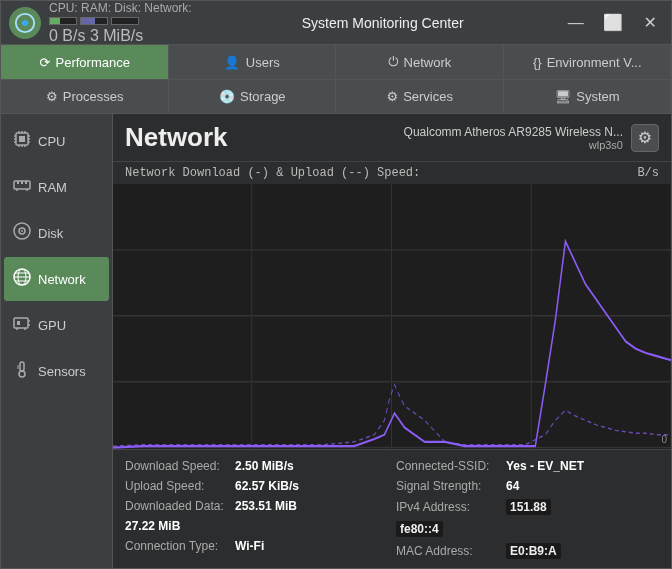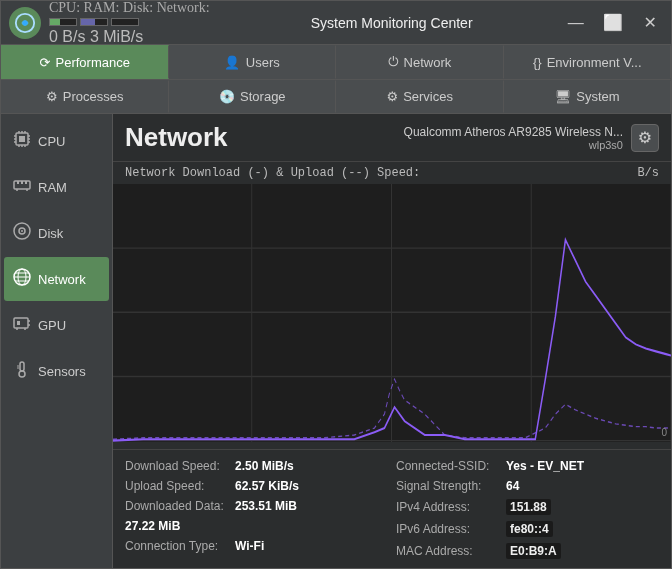--- a/index.html
+++ b/index.html
@@ -50,22 +50,21 @@
     .titlebar-stats {
       display: flex;
       flex-direction: column;
       font-size: 10px;
       color: #ccc;
       margin-right: 12px;
     }
 
     .stats-labels {
       color: #aaa;
-      font-size: 14px;
-      font-family: Liberation Serif, serif;
+      font-size: 12px;
     }
 
     .stats-bars {
       display: flex;
       gap: 3px;
       align-items: center;
       margin: 2px 0;
     }
 
     .stat-bar {
@@ -265,21 +264,20 @@
       font-size: 10px;
     }
 
     .stats-grid {
       display: grid;
       grid-template-columns: 1fr 1fr;
       gap: 0;
       padding: 6px 8px;
       background: #2b2d2e;
       border-top: 1px solid #444;
-      margin-top: 7px;
     }
 
     .stat-row {
       display: flex;
       align-items: baseline;
       padding: 3px 4px;
     }
 
     .stat-label {
       color: #aaa;
@@ -532,21 +530,20 @@
           </div>
           <div class="stat-row">
             <span class="stat-label">Signal Strength:</span>
             <span class="stat-value">64</span>
           </div>
           <div class="stat-row">
             <span class="stat-label">IPv4 Address:</span>
             <span class="stat-value-dark">151.88</span>
           </div>
           <div class="stat-row">
-            <span class="stat-label">IPv6 Address:</span>
             <span class="stat-value-dark">fe80::4</span>
           </div>
           <div class="stat-row">
             <span class="stat-label">MAC Address:</span>
             <span class="stat-value-dark">E0:B9:A</span>
           </div>
         </div>
       </div>
     </div>
   </div>

